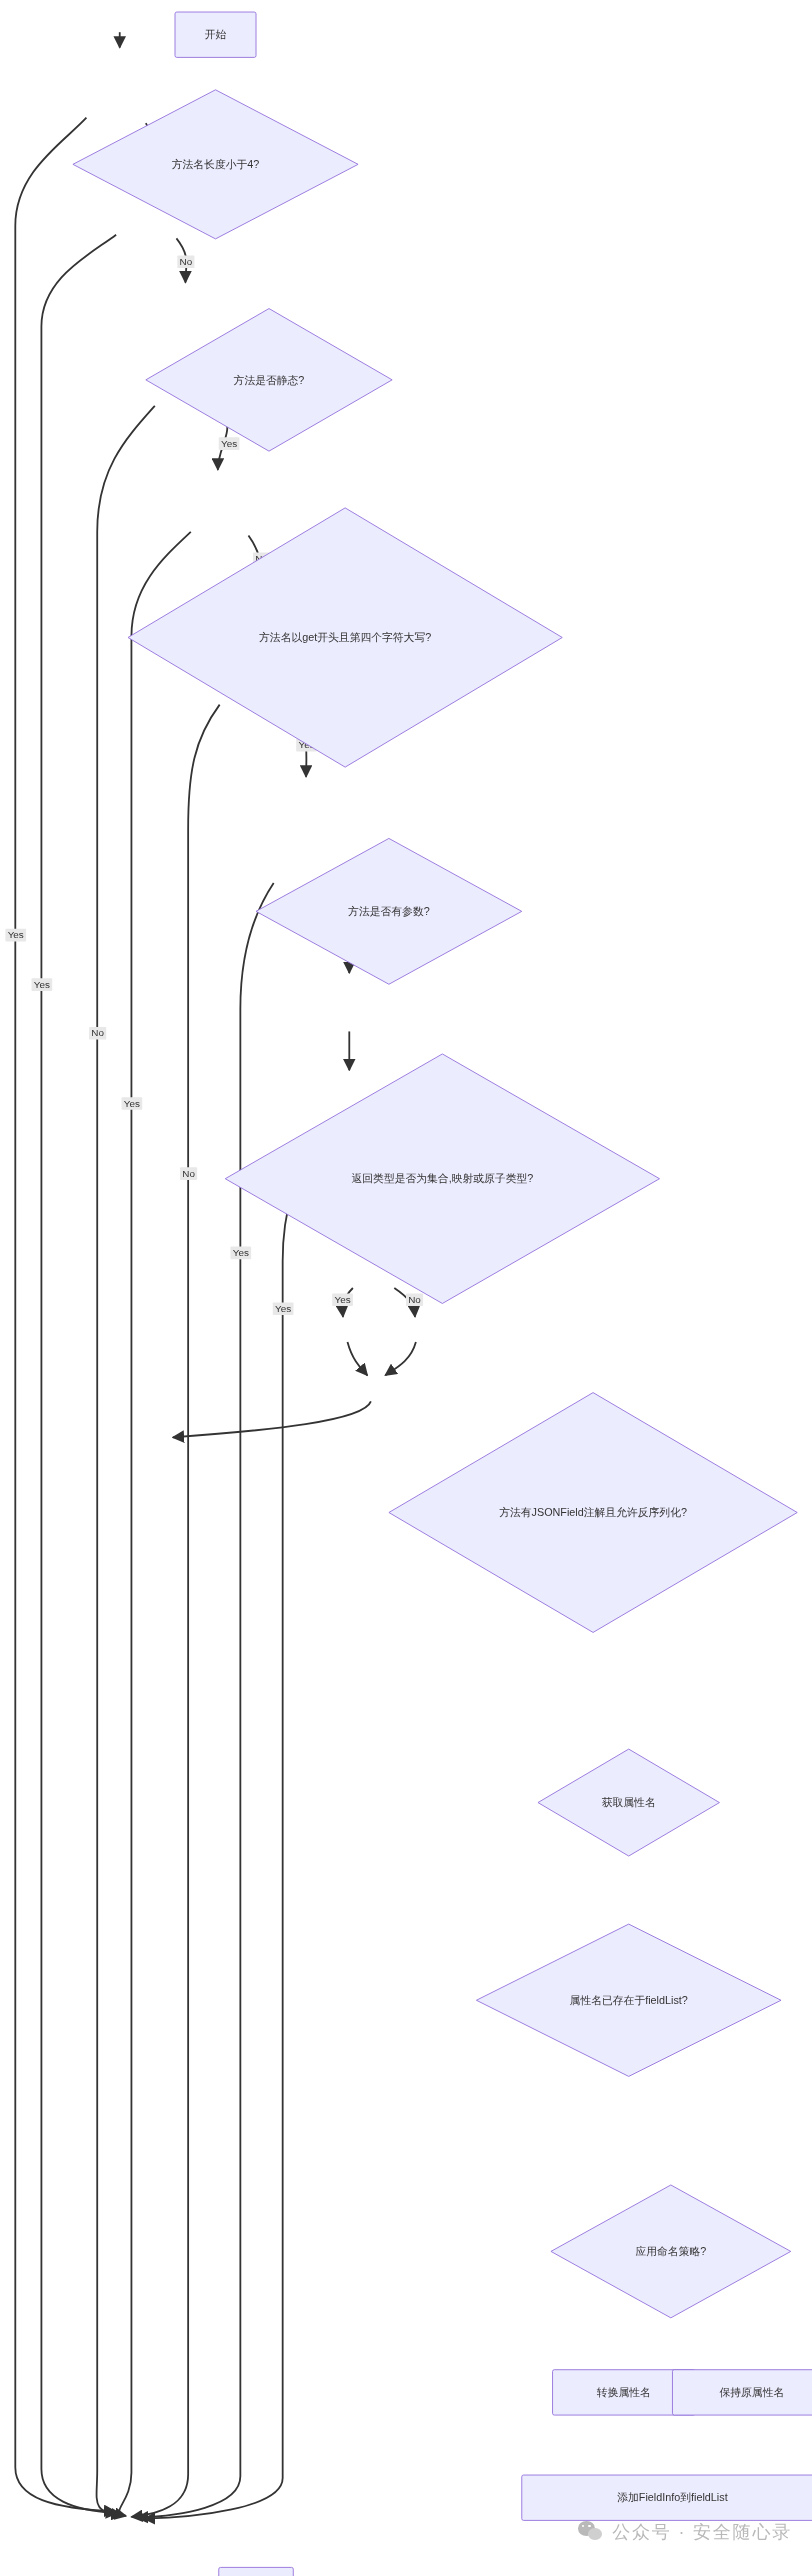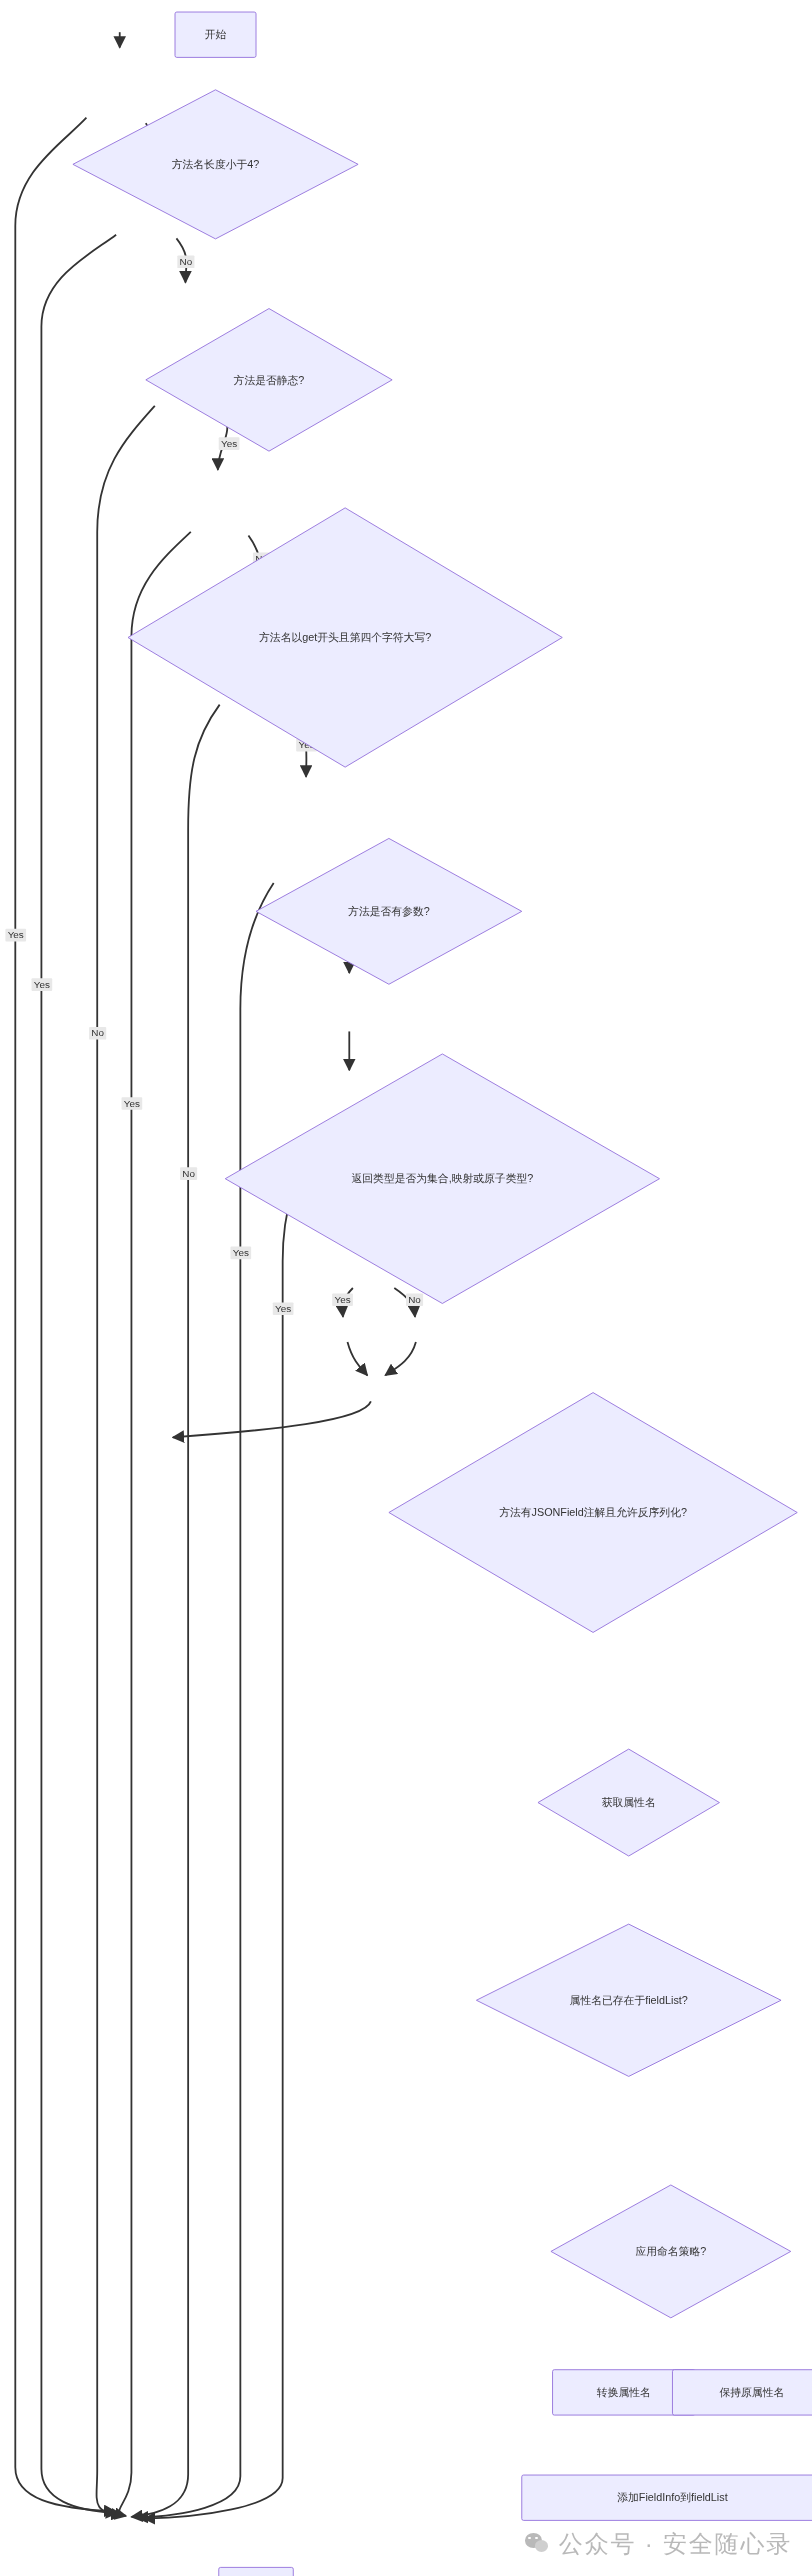--- a/index.html
+++ b/index.html
@@ -57,26 +57,26 @@
     fill: #333333;
     text-anchor: middle;
     dominant-baseline: middle;
   }
   .edge-label-bg {
     fill: #e8e8e8;
   }
   .watermark {
     position: absolute;
     right: 20px;
-    bottom: 16px;
+    bottom: 32px;
     display: flex;
     align-items: center;
     gap: 9px;
     color: #b9b9b9;
-    font-size: 24px;
+    font-size: 18px;
     font-family: "Liberation Sans", "DejaVu Sans", sans-serif;
     letter-spacing: 1.8px;
     user-select: none;
   }
   .watermark .wechat-icon {
     width: 25px;
     height: 21.6px;
     position: relative;
     display: inline-block;
   }

